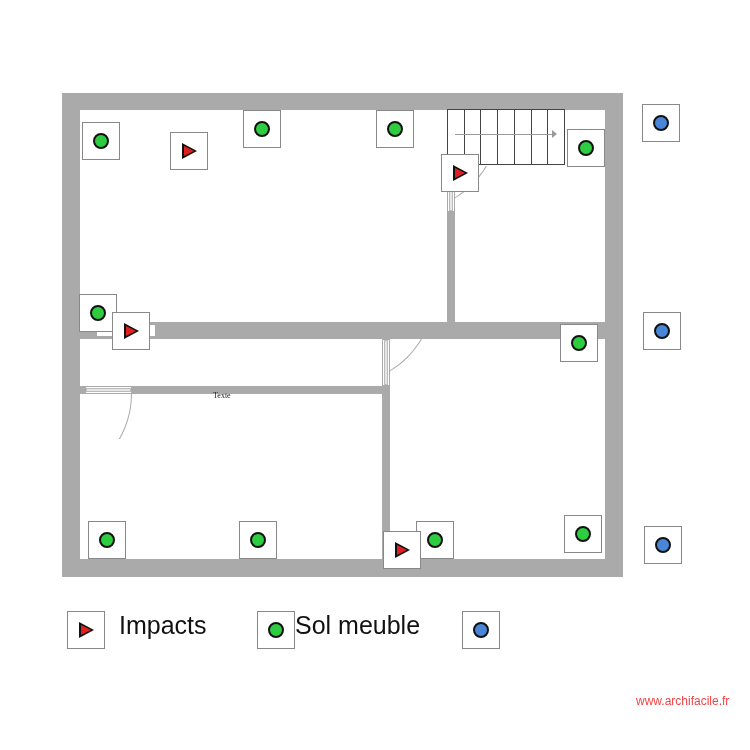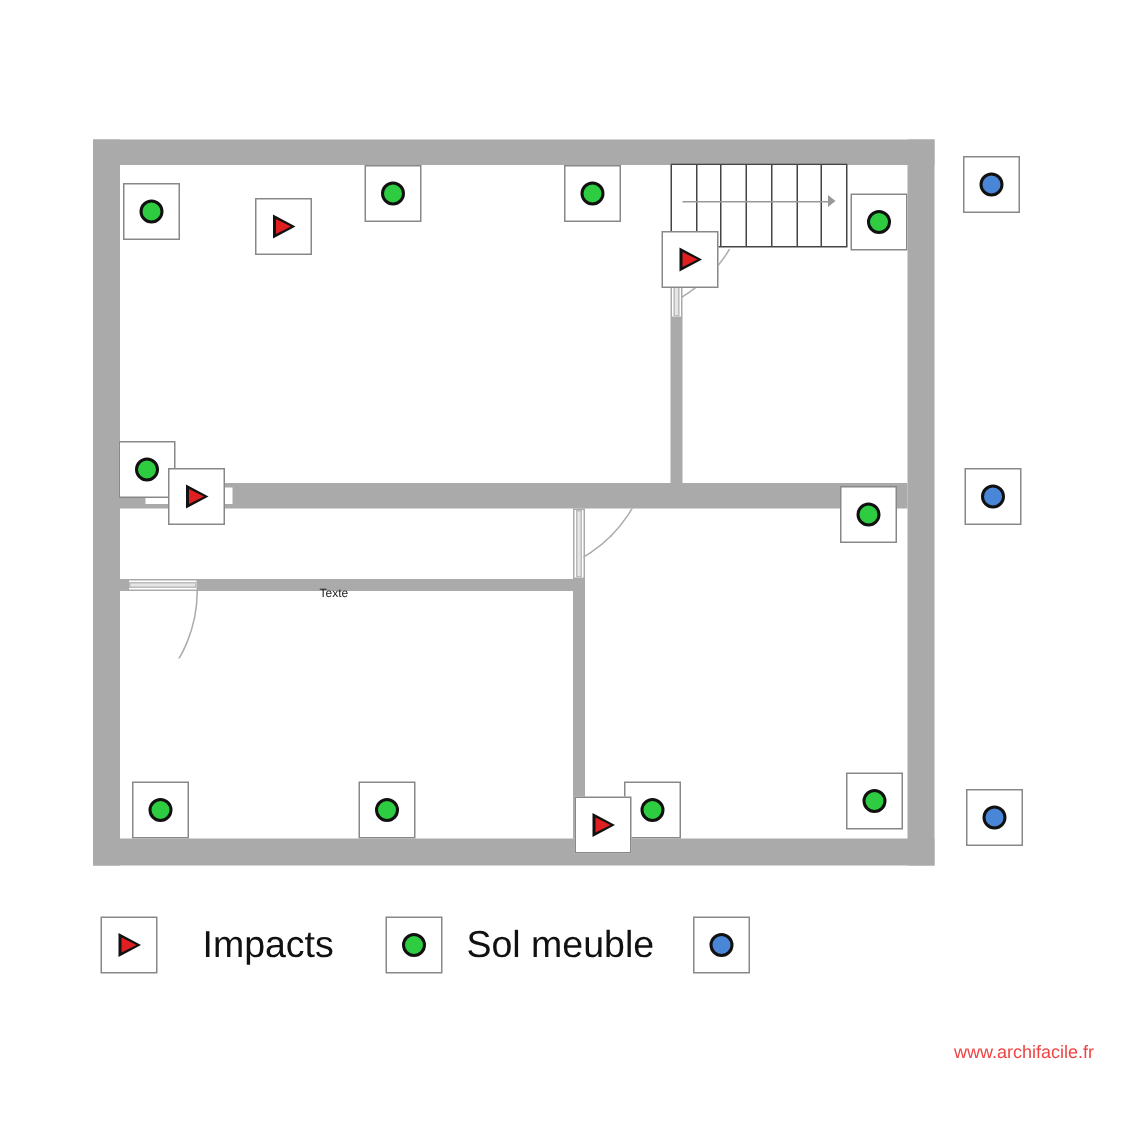--- a/index.html
+++ b/index.html
@@ -15,22 +15,22 @@
                    border-radius: 50%; border: 2px solid #111111; box-sizing: border-box; }
     .marker .tri { position: absolute; left: 11px; top: 10px; width: 0; height: 0; }
     .stairs { position: absolute; left: 447px; top: 109px; width: 118px; height: 56px;
               border: 1px solid #444; box-sizing: border-box; display: flex; background: #fff; }
     .stairs .step { flex: 1; border-right: 1px solid #444; }
     .stairs .step:last-child { border-right: none; }
     .stair-arrow { position: absolute; left: 455px; top: 134px; width: 98px; height: 1px; background: #999; }
     .stair-arrowhead { position: absolute; left: 552px; top: 130px; width: 0; height: 0;
                        border-top: 4px solid transparent; border-bottom: 4px solid transparent;
                        border-left: 5px solid #999; }
-    .label-texte { position: absolute; left: 213px; top: 391px; font-size: 8px; color: #222; }
-    .legend-item { position: absolute; top: 611px; height: 38px; display: flex; align-items: center; gap: 16px; }
+    .label-texte { position: absolute; left: 213px; top: 391px; font-size: 8px; color: #222; font-family: Liberation Serif, serif; }
+    .legend-item { position: absolute; top: 611px; height: 38px; display: flex; align-items: flex-start; }
     .legend-item .marker { position: relative; }
     .legend-label { font-size: 25px; color: #111; margin-left: 14px; white-space: nowrap; }
     .watermark { position: absolute; left: 636px; top: 694px; font-size: 12px; color: #ef4444; }
   </style>
 </head>
 <body>
 
 <div>
 
   <div class="wall" style="left:62px;top:93px;width:561px;height:17px;"></div>

